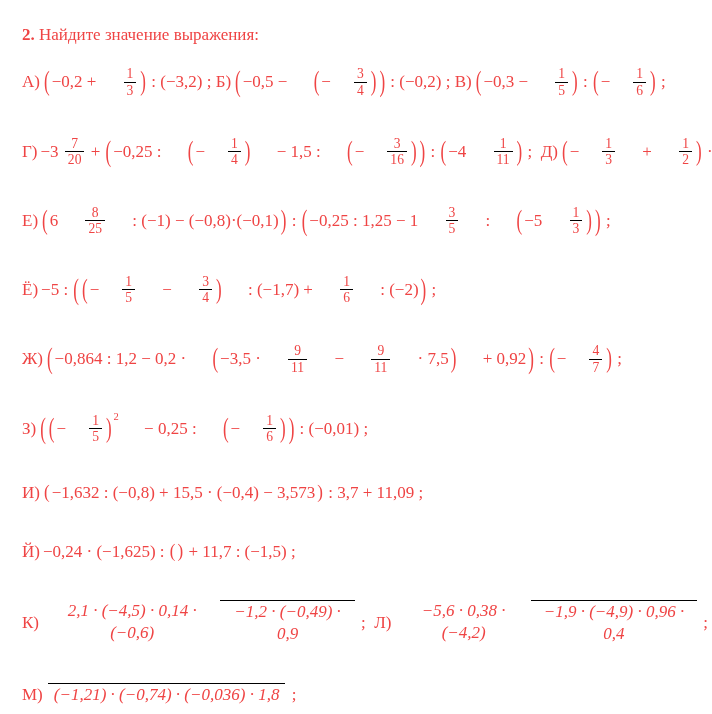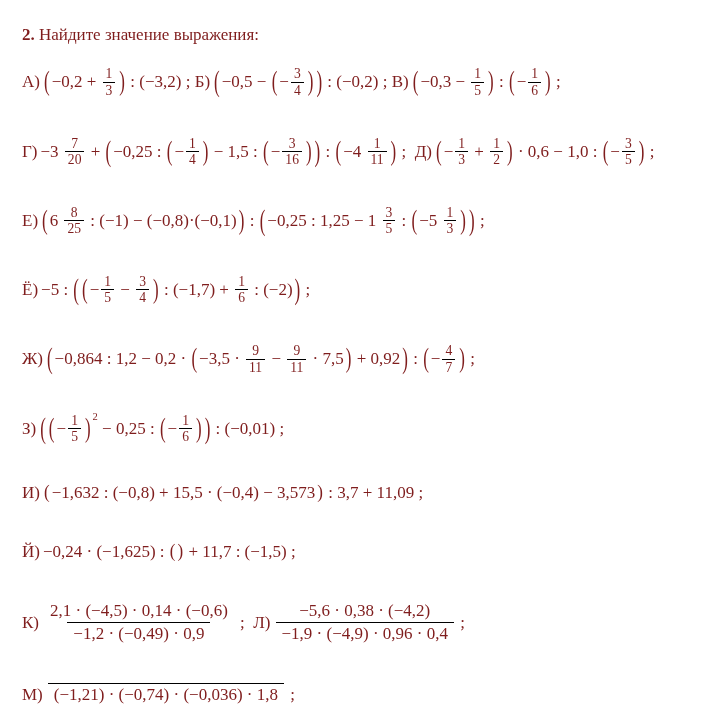--- a/index.html
+++ b/index.html
@@ -1,45 +1,45 @@
 <!DOCTYPE html>
 <html><head>
 <meta charset="utf-8">
 <style>
   html,body{margin:0;padding:0;background:#ffffff;}
   .page{
     box-sizing:border-box;
     width:712px;height:714px;
     padding:8px 4px 8px 22px;
-    background:#fff;color:#7f1d1d;
+    background:#fff;color:#ef4444;
     font-family:"Liberation Serif","DejaVu Serif",serif;
     display:flex;flex-direction:column;justify-content:space-between;
     overflow:hidden;
   }
   .title{font-size:17px;white-space:pre;line-height:1.2;}
   .title b{font-weight:bold;}
   .rows{display:flex;flex-direction:column;justify-content:space-between;flex:1;margin-top:4px;}
   .row{display:flex;align-items:center;font-size:17px;line-height:1.25;}
   .seg{display:inline-flex;align-items:center;}
   .lbl{white-space:pre;margin-right:3px;}
   .mx{white-space:pre;}
   .frac{
     display:inline-flex;flex-direction:column;align-items:center;
     font-size:0.8em;line-height:1.12;margin:0 2px;text-align:center;
   }
   .frac .num{padding:0 3px;}
   .frac .den{border-top:1px solid #000;padding:0 3px;}
   .frac2{
-    display:inline-flex;flex-direction:column;align-items:center;
-    line-height:1.3;margin:0 2px;text-align:center;
+    display:inline-flex;flex-direction:row;align-items:center;
+    line-height:1.3;margin:0 2px;text-align:center;font-style:italic;
   }
   .frac2 .num{padding:0 6px;}
   .frac2 .den{border-top:1.4px solid #000;padding:0 6px;}
   .grp{display:inline-flex;align-items:center;}
-  .grp-c{display:inline-flex;align-items:center;padding:0 1px;}
+  .grp-c{display:inline-flex;align-items:center;padding:0 1px;gap:21px;}
   .paren{display:inline-block;transform-origin:50% 50%;padding:0 1px;}
   .sup{font-size:0.62em;align-self:flex-start;line-height:1;margin-top:-1px;margin-left:1px;}
 </style>
 </head>
 <body>
 
 <div class="page">
   <p class="title"><b>2.</b><span> Найдите значение выражения:</span></p>
   <div class="rows" id="math-rows">
       <div class="row">

